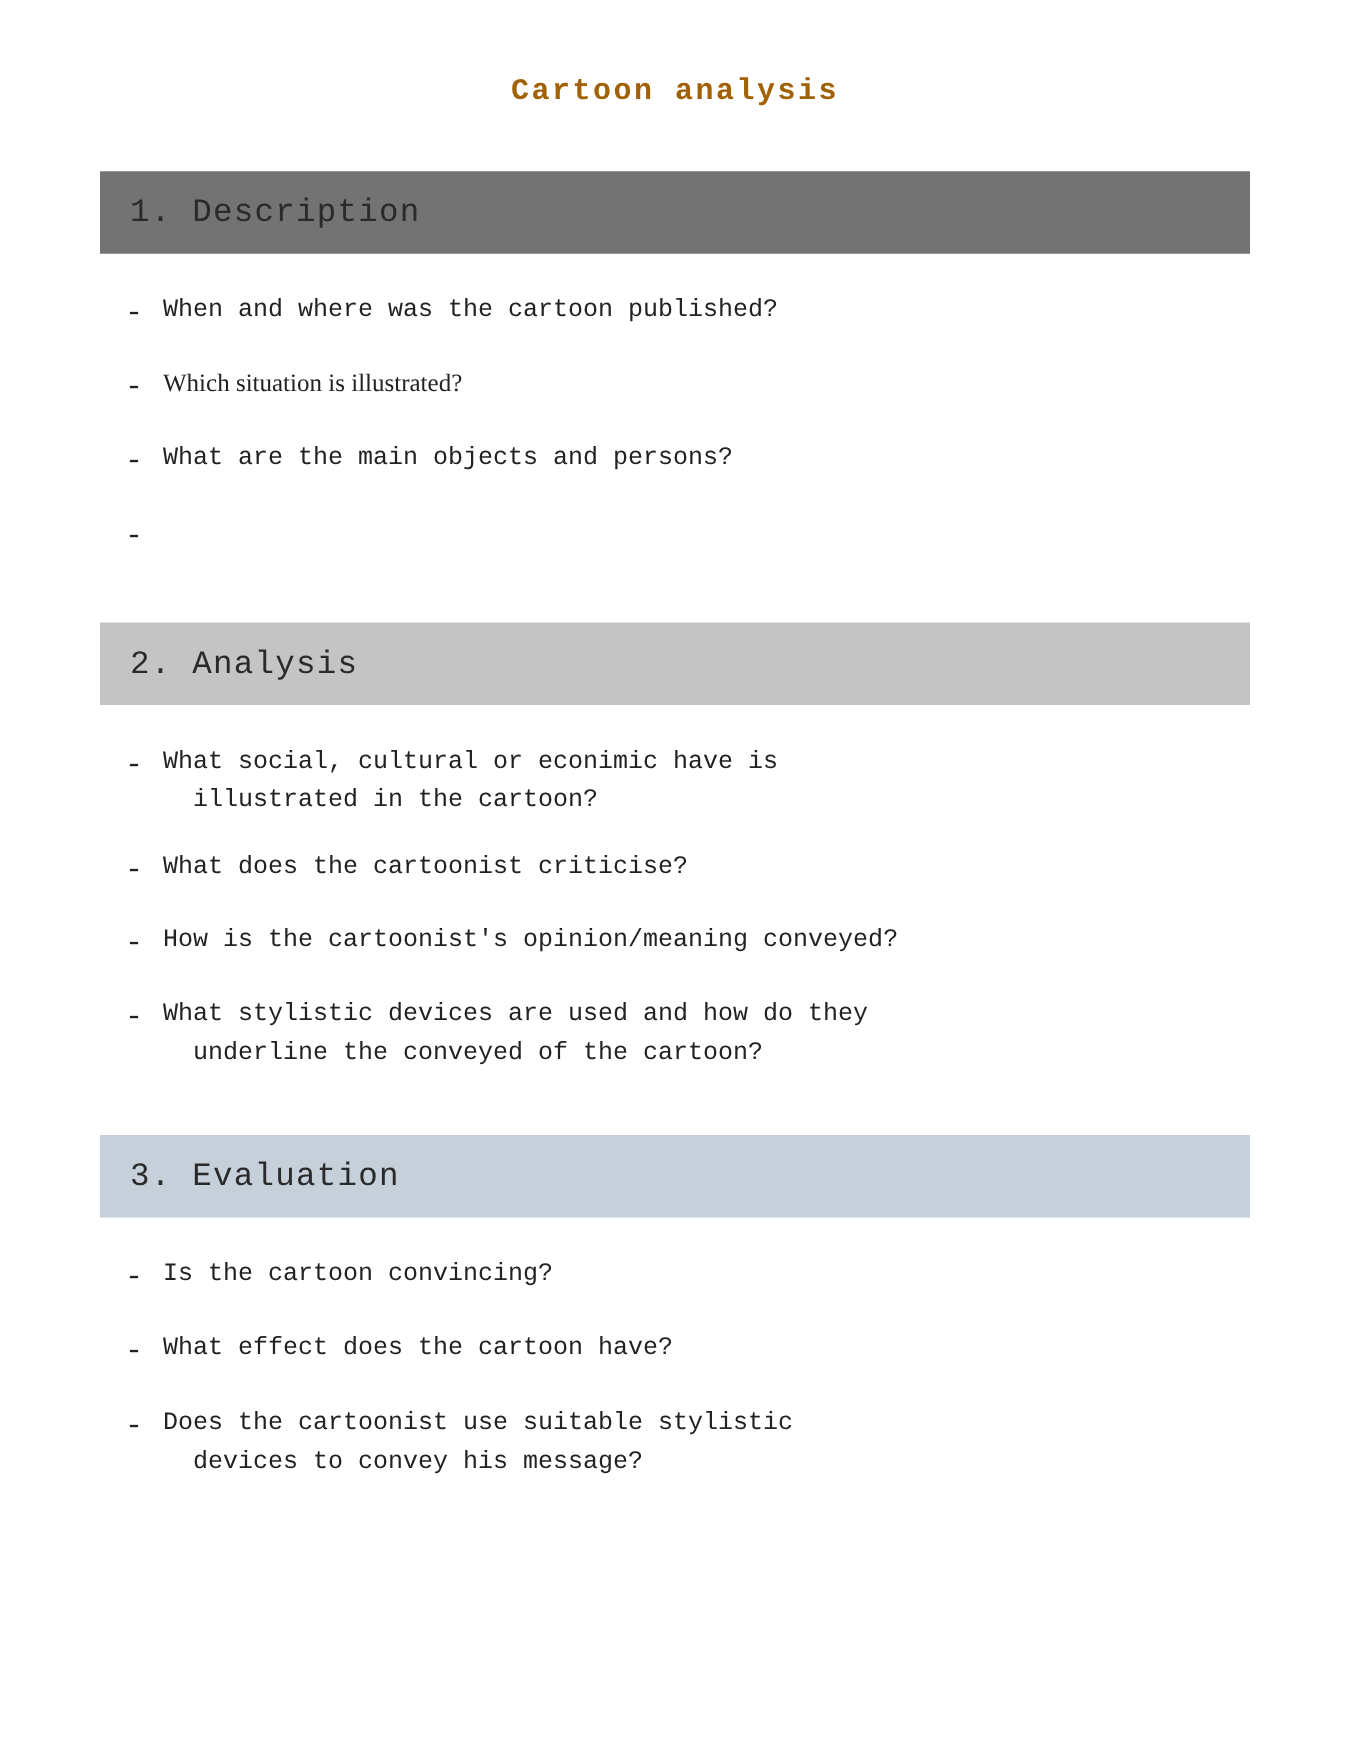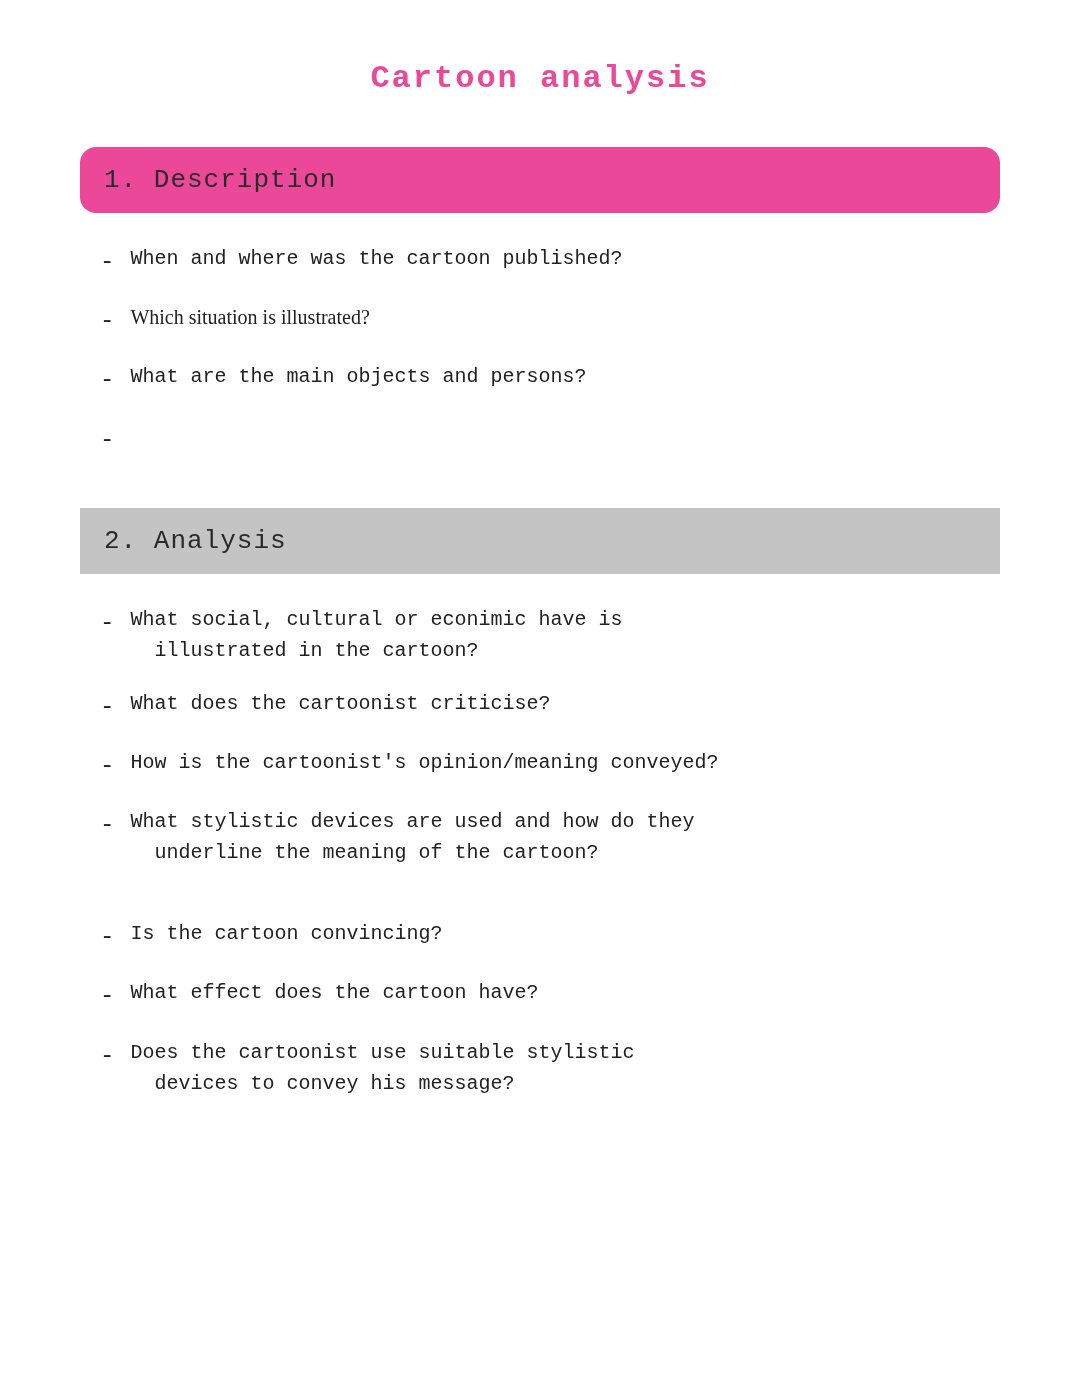--- a/index.html
+++ b/index.html
@@ -12,43 +12,42 @@
       background: #ffffff;
       font-family: 'Courier New', Courier, monospace;
       width: 1080px;
       min-height: 1394px;
       padding: 60px 80px;
       color: #222222;
     }
 
     .page-title {
       text-align: center;
-      font-size: 32px;
+      font-size: 24px;
       font-weight: bold;
       letter-spacing: 2px;
       margin-bottom: 50px;
-      color: #ec4899;
+      color: #a16207;
     }
 
     .section {
       margin-bottom: 50px;
     }
 
     .section-header {
       padding: 18px 24px;
       font-size: 26px;
       font-weight: normal;
       margin-bottom: 30px;
       letter-spacing: 1px;
     }
 
     .section-header.description {
-      background-color: #ec4899;
+      background-color: #737373;
       color: #2a2a2a;
-      border-radius: 16px;
     }
 
     .section-header.analysis {
       background-color: #c4c4c4;
       color: #2a2a2a;
     }
 
     .section-header.evaluation {
       background-color: #c5d0da;
       color: #2a2a2a;
@@ -115,25 +114,26 @@
           <span class="dash">-</span>
           <span class="item-text" style="white-space: pre-wrap;">What does the cartoonist criticise?</span>
         </div>
         <div class="list-item">
           <span class="dash">-</span>
           <span class="item-text" style="white-space: pre-wrap;">How is the cartoonist's opinion/meaning conveyed?</span>
         </div>
         <div class="list-item">
           <span class="dash">-</span>
           <span class="item-text" style="white-space: pre-wrap;">What stylistic devices are used and how do they
-  underline the meaning of the cartoon?</span>
+  underline the conveyed of the cartoon?</span>
         </div>
       </div>
     </div>
     <div class="section">
+      <div class="section-header evaluation">3. Evaluation</div>
       <div class="items-list">
         <div class="list-item">
           <span class="dash">-</span>
           <span class="item-text" style="white-space: pre-wrap;">Is the cartoon convincing?</span>
         </div>
         <div class="list-item">
           <span class="dash">-</span>
           <span class="item-text" style="white-space: pre-wrap;">What effect does the cartoon have?</span>
         </div>
         <div class="list-item">

